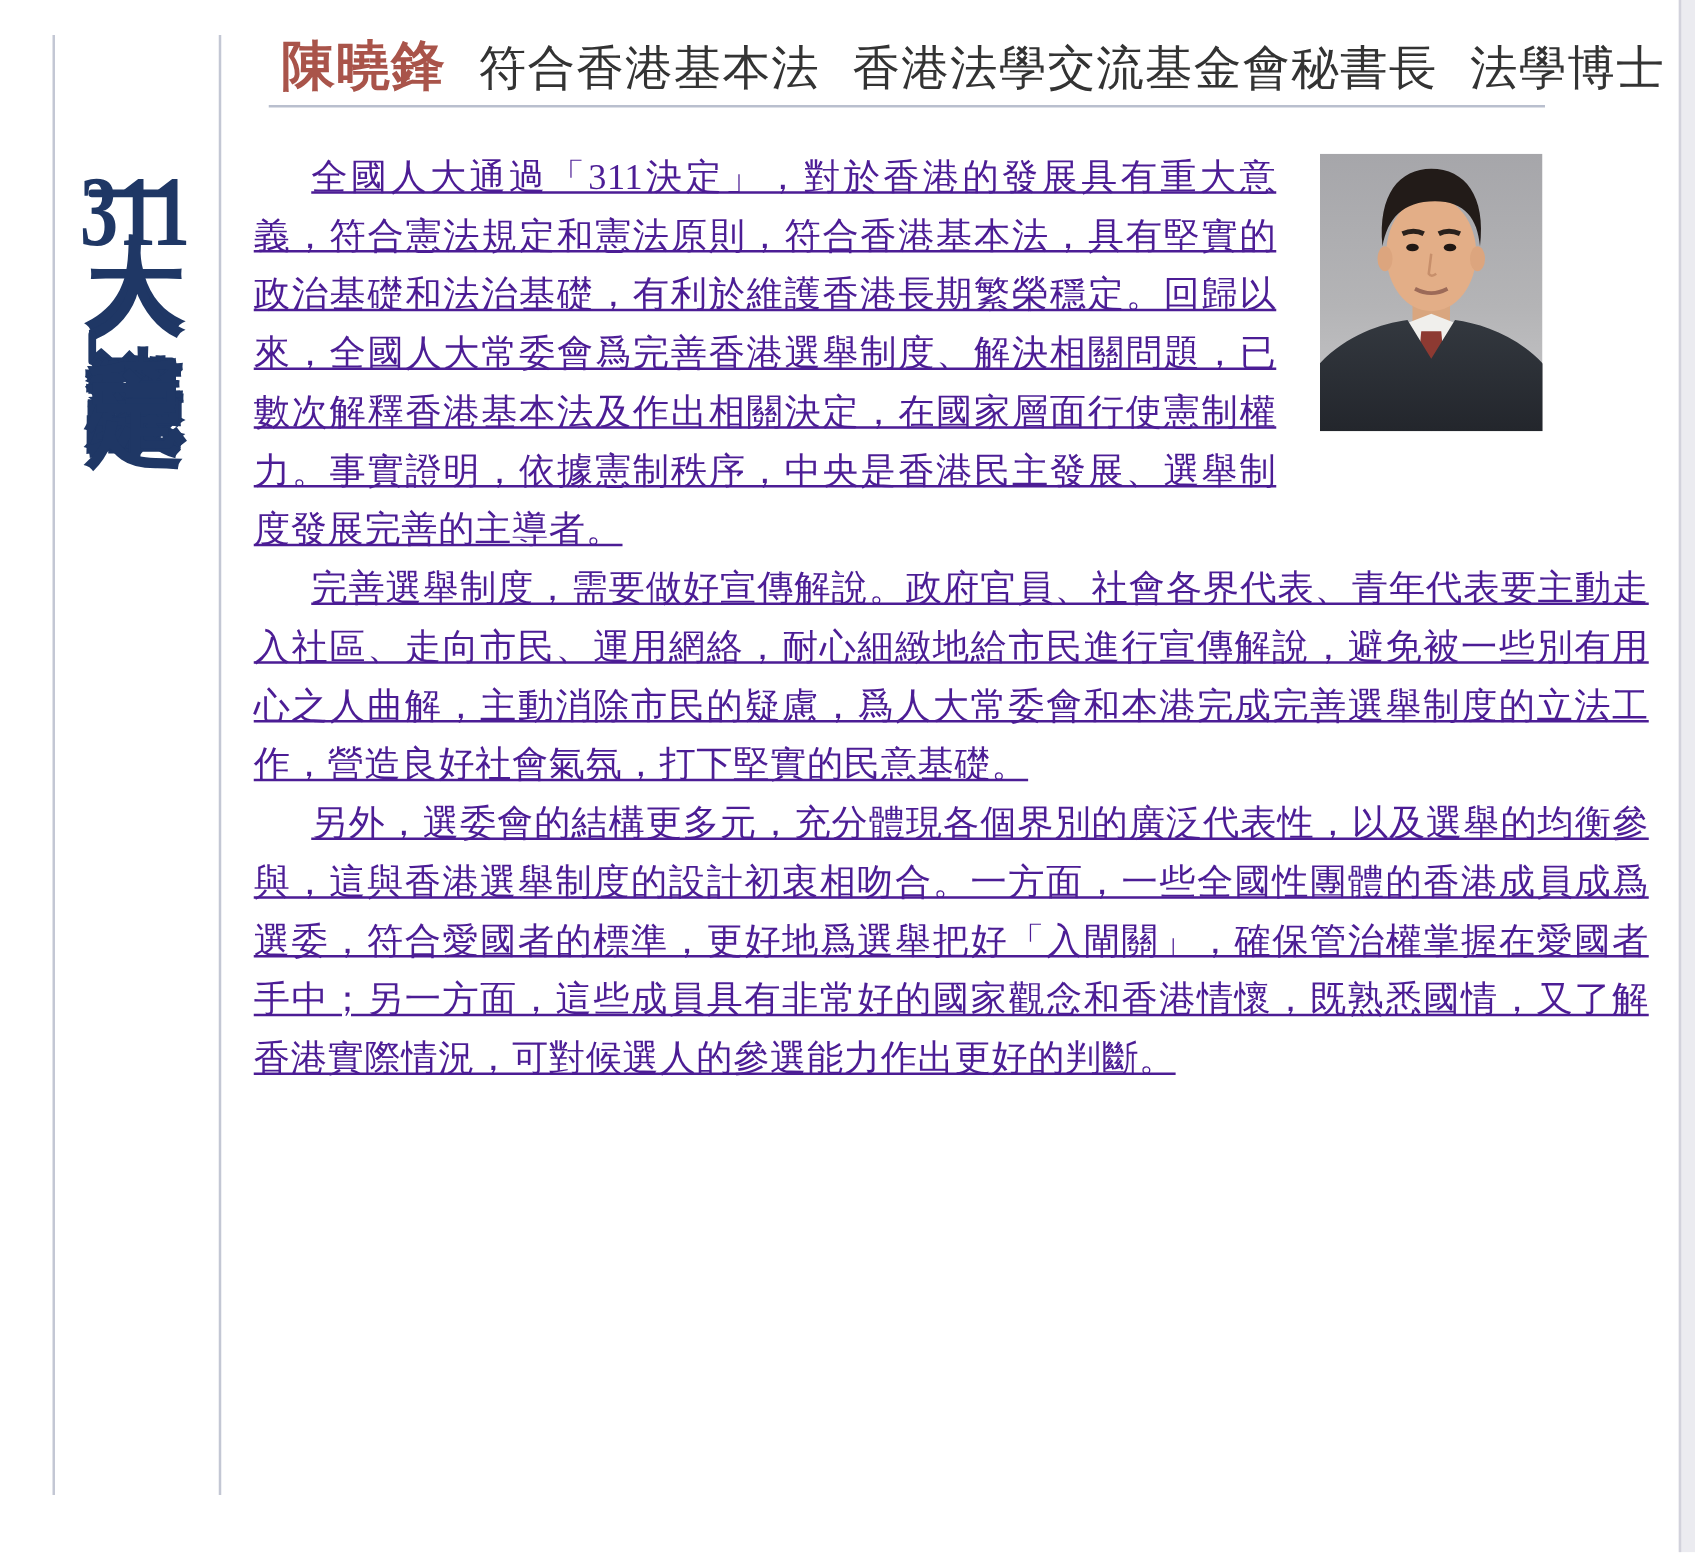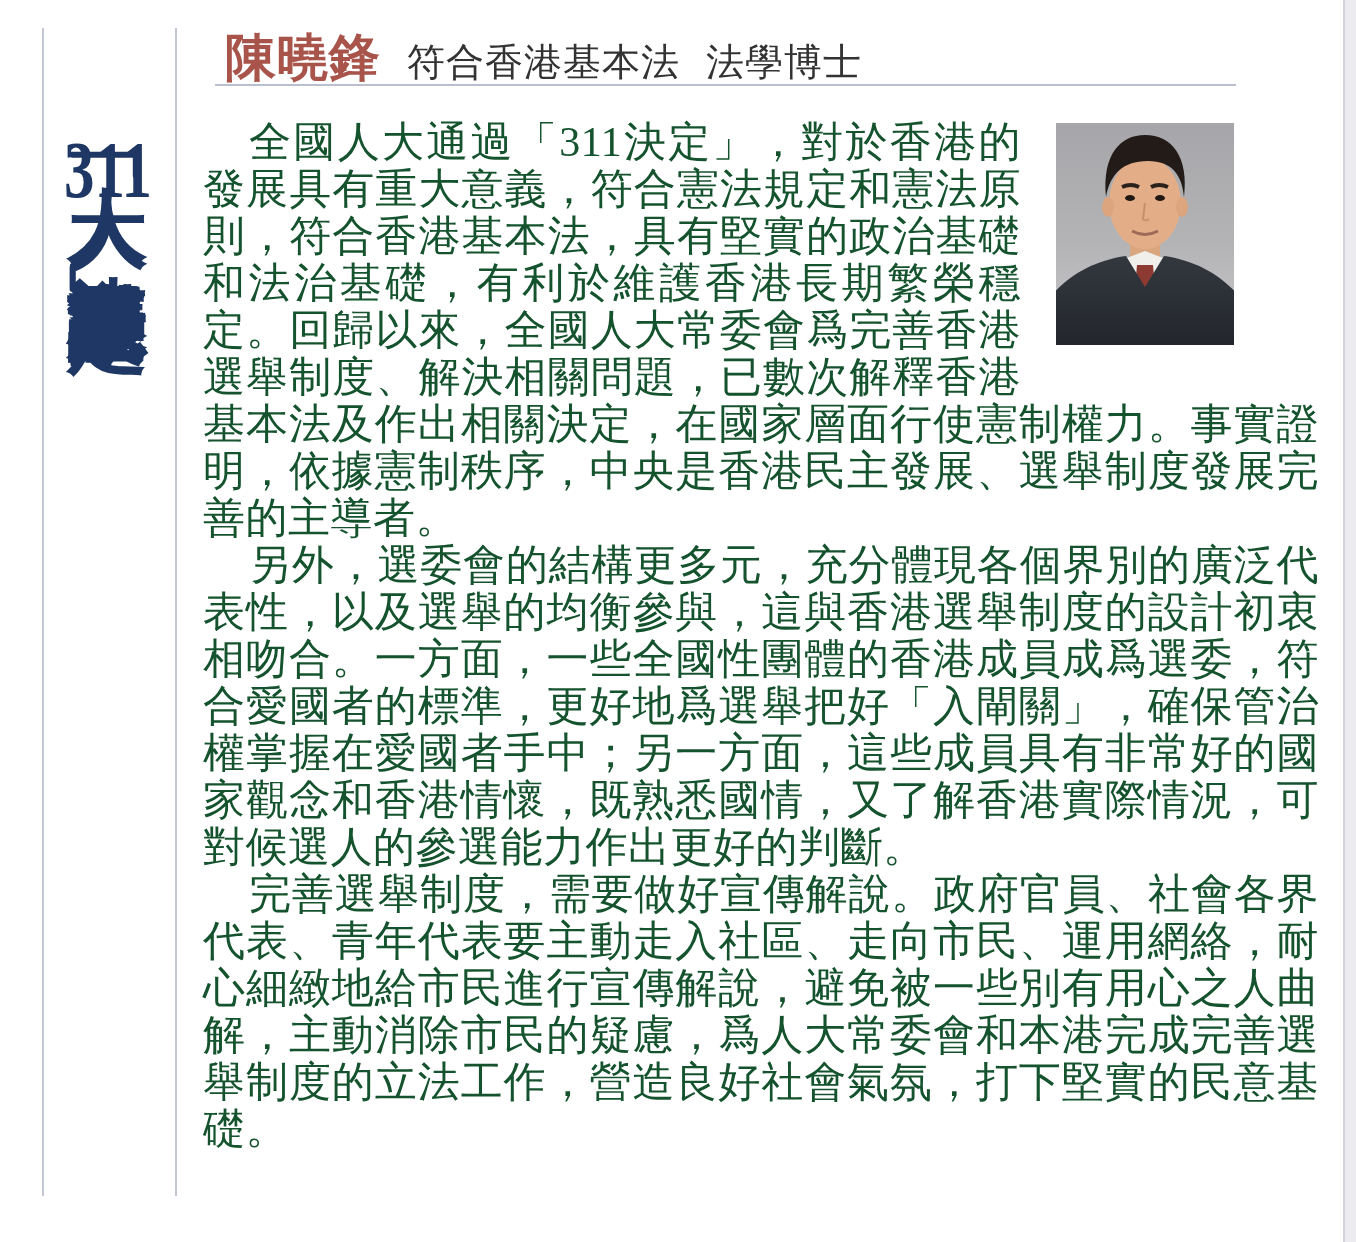--- a/index.html
+++ b/index.html
@@ -55,42 +55,43 @@
     gap: 26px;
     white-space: nowrap;
     font-family: "Liberation Sans", sans-serif;
     color: #333333;
     font-size: 38px;
     letter-spacing: 1px;
   }
   .byline .author {
     color: #a9544a;
     font-weight: 700;
-    font-size: 51px;
+    font-size: 43px;
     text-align: center;
   }
   .byline-rule {
     position: absolute;
     left: 215px;
     top: 84px;
     width: 1021px;
     height: 2px;
     background: #b9bfce;
   }
   
   .article-body {
     position: absolute;
     left: 203px;
     top: 119px;
     width: 1116px;
-    font-size: 42px;
+    font-size: 29px;
     line-height: 47px;
     letter-spacing: 0.5px;
-    color: #14532d;
+    color: #4c1d95;
     text-align: justify;
+    text-decoration: underline;
   }
   .article-body p {
     margin: 0;
     text-indent: 46px;
   }
   .photo-float {
     float: right;
     width: 298px;
     height: 272px;
     position: relative;
@@ -109,20 +110,21 @@
 
   <div class="rule-v rule-left"></div>
   <div class="rule-v rule-right"></div>
   <div class="edge-band"></div>
 
   <h1 class="vtitle"><span>人大「</span><span class="tcy">311</span><span>決定」護港繁榮穩定</span></h1>
 
   <div class="byline">
     <span class="author">陳曉鋒</span>
     <span class="role">符合香港基本法</span>
+    <span class="role">香港法學交流基金會秘書長</span>
     <span class="role">法學博士</span>
   </div>
   <div class="byline-rule"></div>
 
   <div class="article-body">
     <div class="photo-float">
       <svg class="photo" width="178" height="222" viewBox="0 0 178 222" xmlns="http://www.w3.org/2000/svg">
         <defs>
           <linearGradient id="bgGrad" x1="0" y1="0" x2="0" y2="1">
             <stop offset="0" stop-color="#a6a6aa"></stop>
@@ -156,17 +158,17 @@
 
         <ellipse cx="74" cy="75" rx="5" ry="3" fill="#201814"></ellipse>
         <ellipse cx="104" cy="75" rx="5" ry="3" fill="#201814"></ellipse>
 
         <path d="M 89 80 L 87 96 Q 89 99 93 96" stroke="#c78f6b" stroke-width="2" fill="none"></path>
 
         <path d="M 76 108 Q 89 115 102 108" stroke="#9c6a58" stroke-width="3" fill="none"></path>
       </svg>
     </div>
     <p>全國人大通過「311決定」，對於香港的發展具有重大意義，符合憲法規定和憲法原則，符合香港基本法，具有堅實的政治基礎和法治基礎，有利於維護香港長期繁榮穩定。回歸以來，全國人大常委會爲完善香港選舉制度、解決相關問題，已數次解釋香港基本法及作出相關決定，在國家層面行使憲制權力。事實證明，依據憲制秩序，中央是香港民主發展、選舉制度發展完善的主導者。</p>
+    <p>完善選舉制度，需要做好宣傳解說。政府官員、社會各界代表、青年代表要主動走入社區、走向市民、運用網絡，耐心細緻地給市民進行宣傳解說，避免被一些別有用心之人曲解，主動消除市民的疑慮，爲人大常委會和本港完成完善選舉制度的立法工作，營造良好社會氣氛，打下堅實的民意基礎。</p>
     <p>另外，選委會的結構更多元，充分體現各個界別的廣泛代表性，以及選舉的均衡參與，這與香港選舉制度的設計初衷相吻合。一方面，一些全國性團體的香港成員成爲選委，符合愛國者的標準，更好地爲選舉把好「入閘關」，確保管治權掌握在愛國者手中；另一方面，這些成員具有非常好的國家觀念和香港情懷，既熟悉國情，又了解香港實際情況，可對候選人的參選能力作出更好的判斷。</p>
-    <p>完善選舉制度，需要做好宣傳解說。政府官員、社會各界代表、青年代表要主動走入社區、走向市民、運用網絡，耐心細緻地給市民進行宣傳解說，避免被一些別有用心之人曲解，主動消除市民的疑慮，爲人大常委會和本港完成完善選舉制度的立法工作，營造良好社會氣氛，打下堅實的民意基礎。</p>
   </div>
 
 </div>
 
 </body></html>

